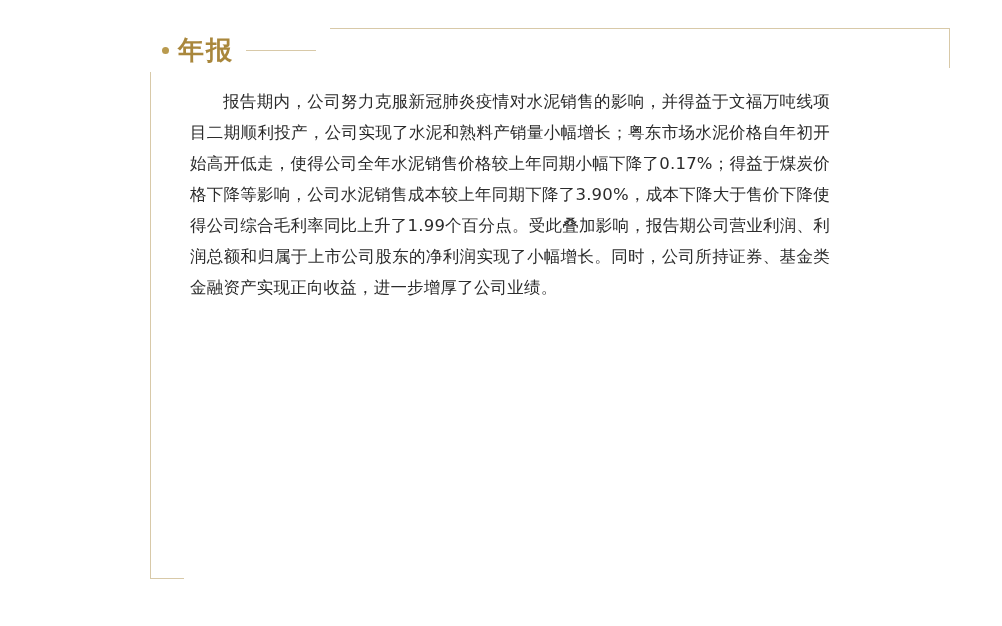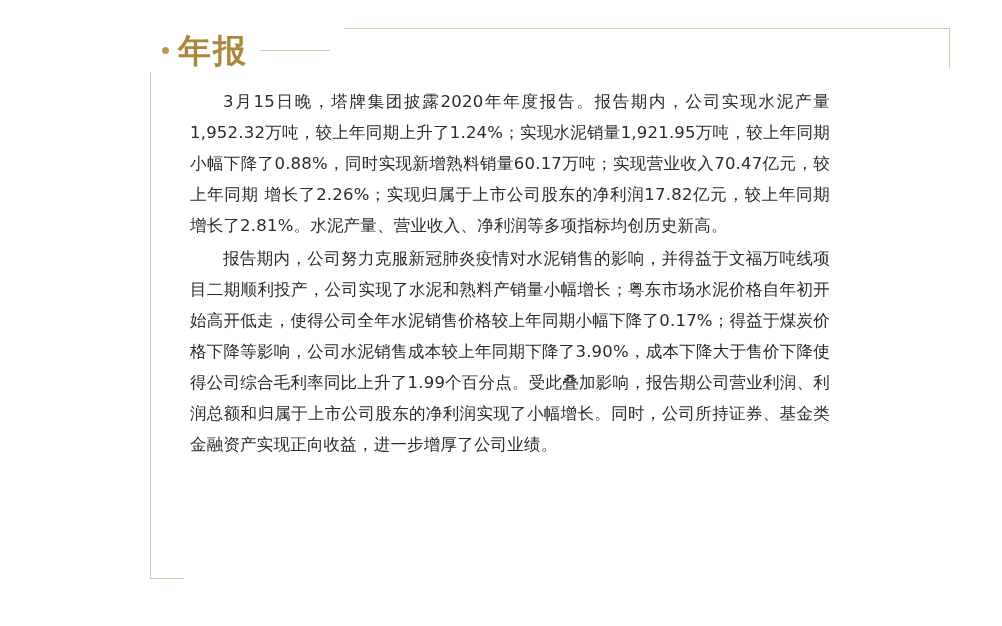--- a/index.html
+++ b/index.html
@@ -66,21 +66,21 @@
     width: 7px;
     height: 7px;
     border-radius: 50%;
     background: #b99a4e;
     margin-right: 9px;
     flex: 0 0 auto;
   }
   .heading-title {
     font-family: "DejaVu Sans", sans-serif;
     font-weight: bold;
-    font-size: 33px;
+    font-size: 26px;
     letter-spacing: 2px;
     color: #a9873c;
     line-height: 1;
     white-space: nowrap;
   }
   .heading-rule {
     margin-left: 12px;
     width: 70px;
     height: 1px;
     background: #d8c9a8;
@@ -114,17 +114,16 @@
   <div class="frame-bottom-stub"></div>
   <div class="frame-right-stub"></div>
 
   <div class="heading">
     <span class="heading-dot"></span>
     <span class="heading-title">年报</span>
     <span class="heading-rule"></span>
   </div>
 
   <div class="article">
-    <p class="para">3月15日晚，塔牌集团披露2020年年度报告。报告期内，公司实现水泥产量1,952.32万吨，较上年同期上升了1.24%；实现水泥销量1,921.95万吨，较上年同期小幅下降了0.88%，同时实现新增熟料销量60.17万吨；实现营业收入70.47亿元，较上年同期 增长了2.26%；实现归属于上市公司股东的净利润17.82亿元，较上年同期增长了2.81%。水泥产量、营业收入、净利润等多项指标均创历史新高。</p>
     <p class="para">报告期内，公司努力克服新冠肺炎疫情对水泥销售的影响，并得益于文福万吨线项目二期顺利投产，公司实现了水泥和熟料产销量小幅增长；粤东市场水泥价格自年初开始高开低走，使得公司全年水泥销售价格较上年同期小幅下降了0.17%；得益于煤炭价格下降等影响，公司水泥销售成本较上年同期下降了3.90%，成本下降大于售价下降使得公司综合毛利率同比上升了1.99个百分点。受此叠加影响，报告期公司营业利润、利润总额和归属于上市公司股东的净利润实现了小幅增长。同时，公司所持证券、基金类金融资产实现正向收益，进一步增厚了公司业绩。</p>
   </div>
 
 </div>
 
 </body></html>

